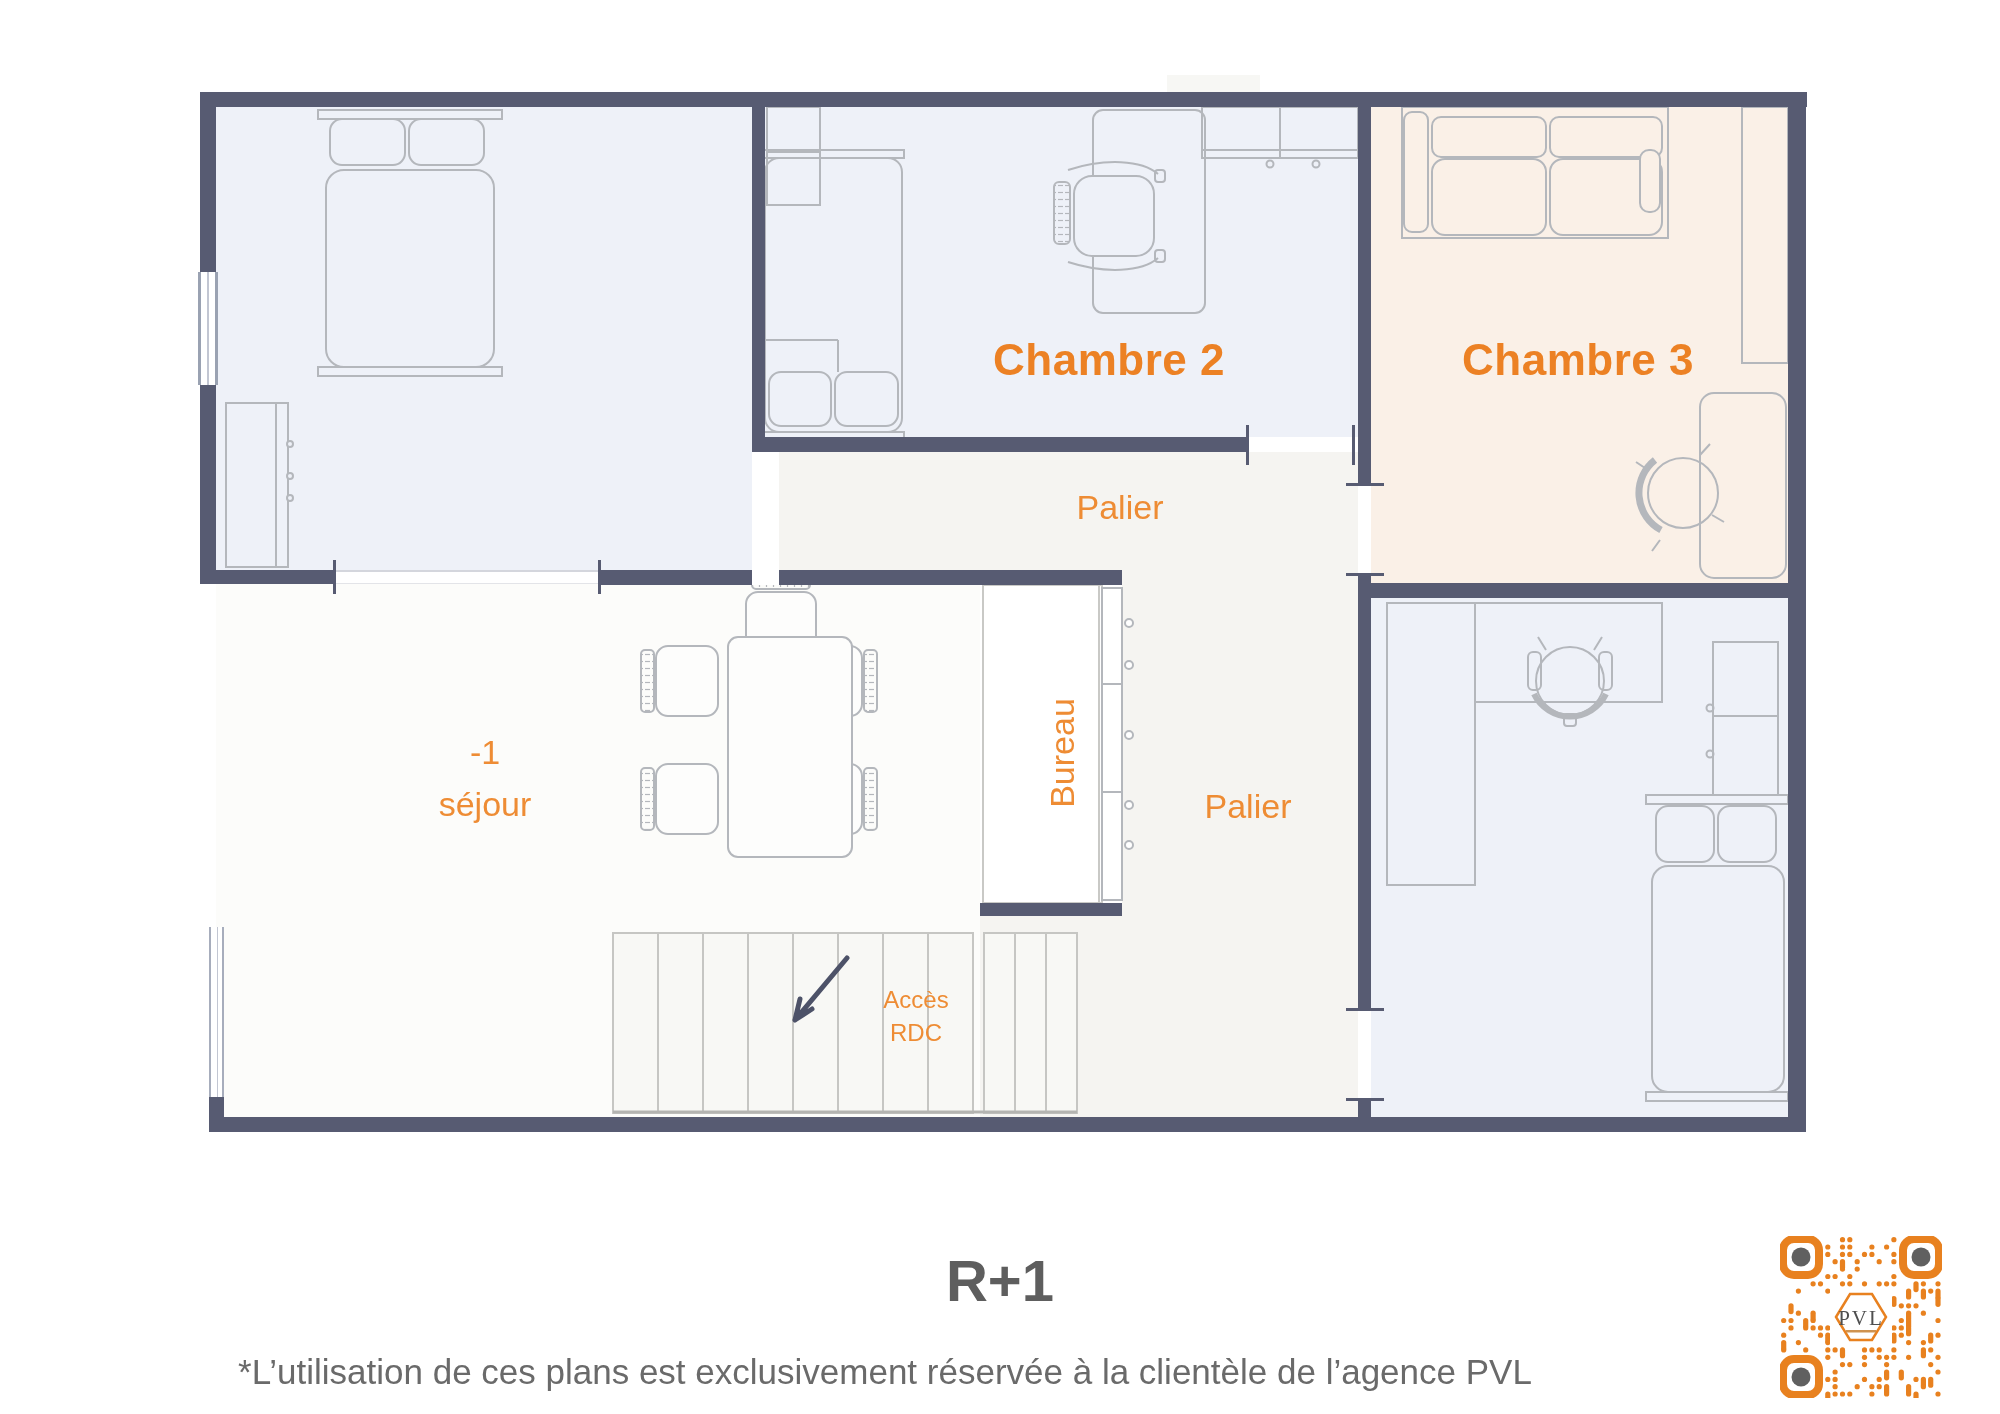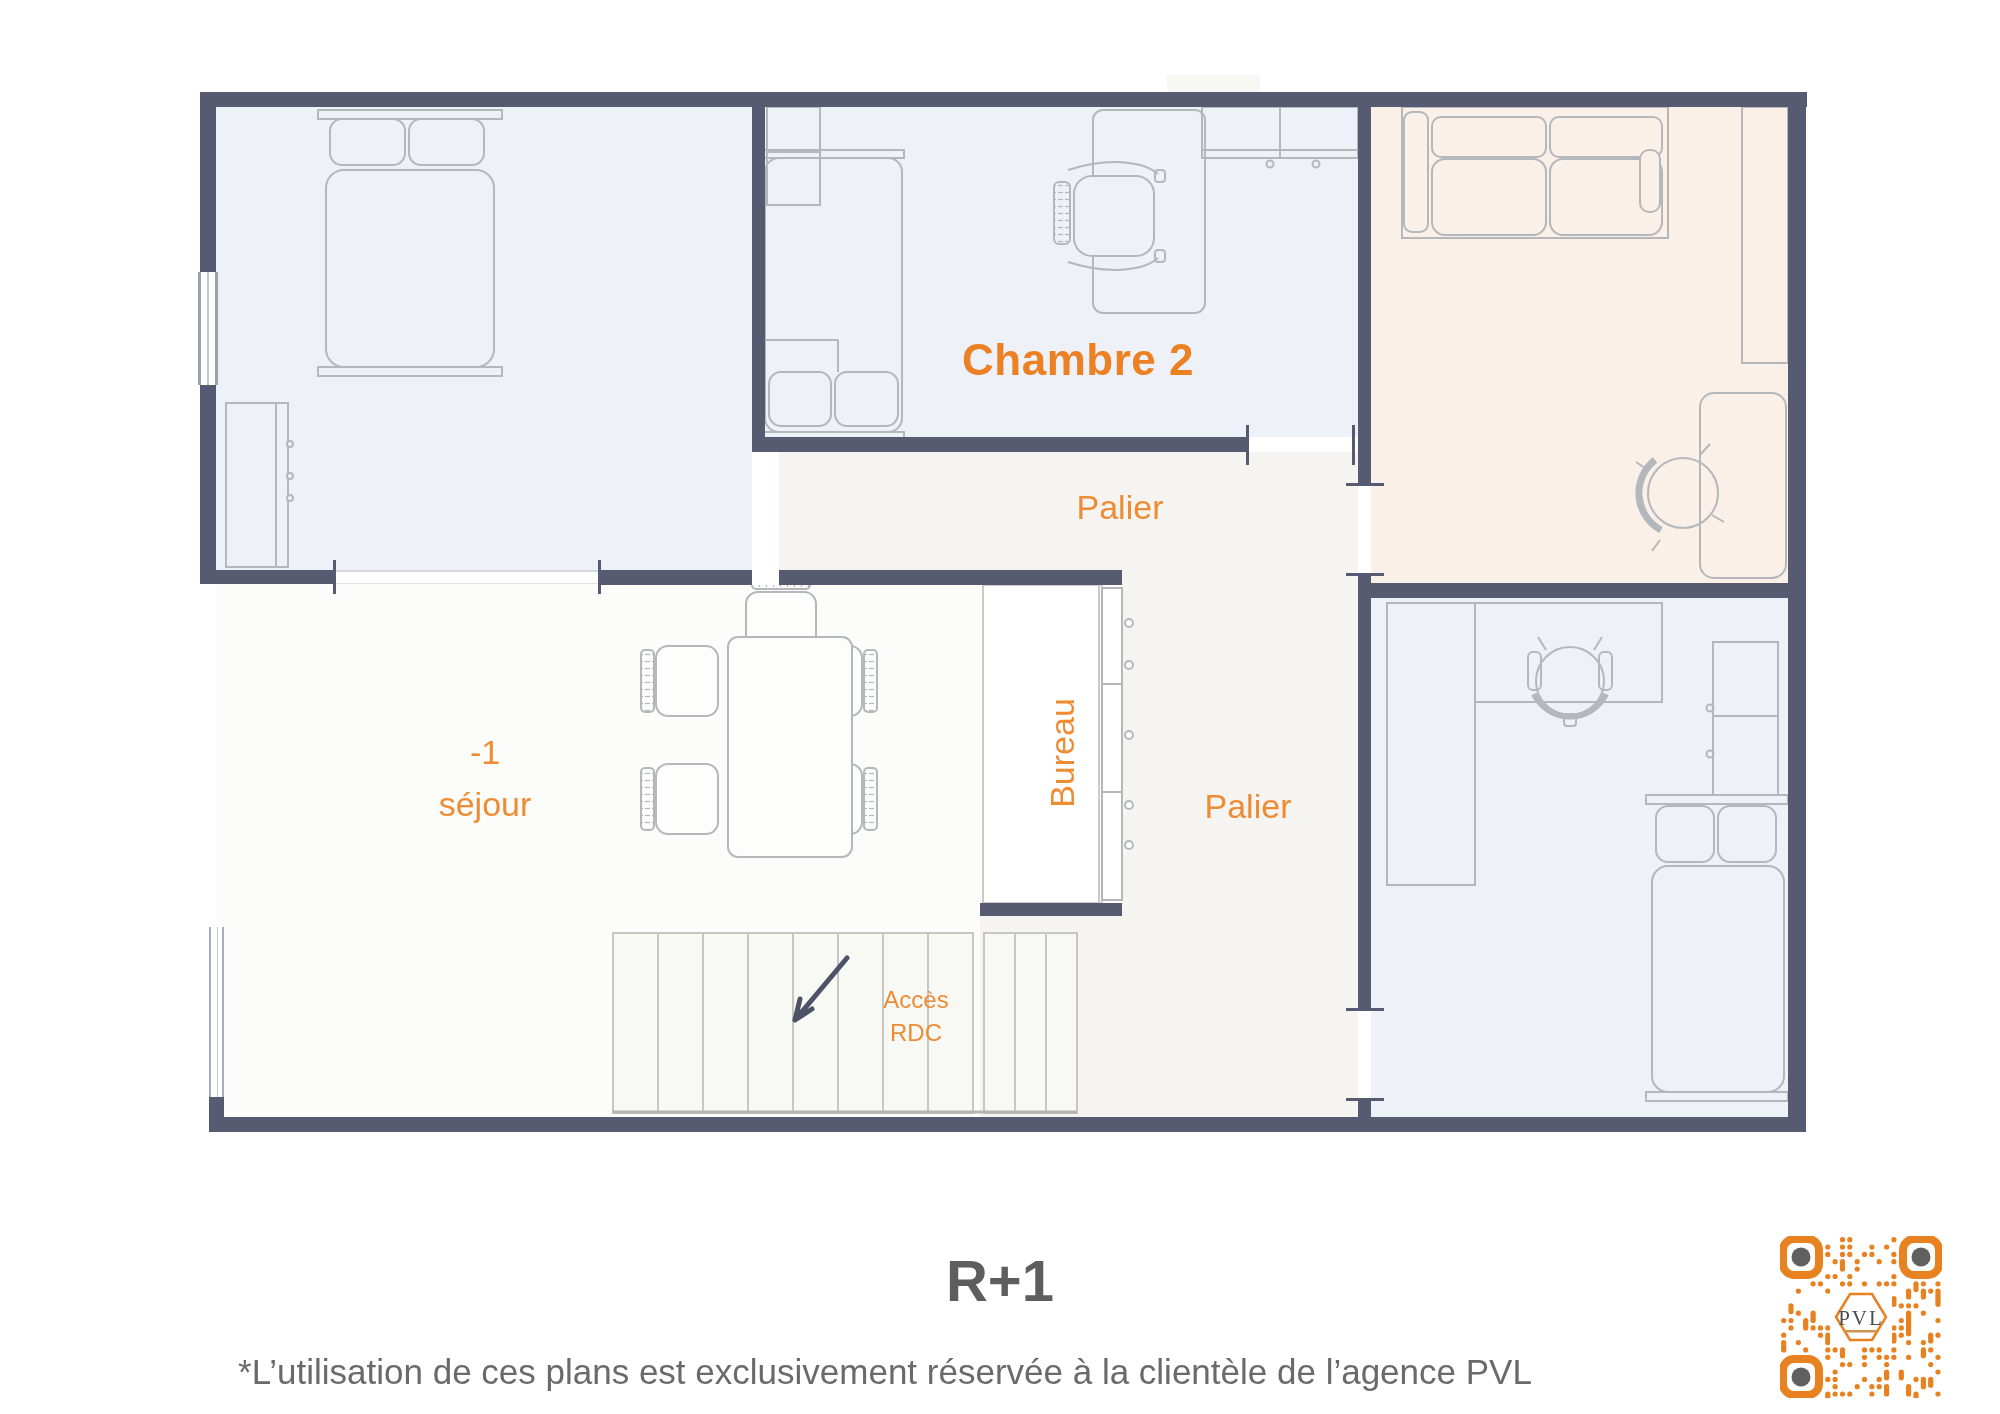--- a/index.html
+++ b/index.html
@@ -236,21 +236,22 @@
     <div class="post" style="left:1346px;top:573px;width:38px;height:3px;"></div>
     <div class="post" style="left:1346px;top:1008px;width:38px;height:3px;"></div>
     <div class="post" style="left:1346px;top:1098px;width:38px;height:3px;"></div>
 
     <div class="open" style="left:336px;top:570px;width:262px;height:11px;"></div>
     <div class="f f-white" style="left:752px;top:452px;width:27px;height:133px;"></div>
     <div class="win" style="left:198px;top:272px;width:14px;height:113px;"></div>
     <div class="rail" style="left:209px;top:927px;width:11px;height:170px;"></div>
   </div>
 
-  <div class="lbl bold" style="left:1078px;top:360px;">Chambre 2</div>
+  <div class="lbl bold" style="left:1109px;top:360px;">Chambre 2</div>
+  <div class="lbl bold" style="left:1578px;top:360px;">Chambre 3</div>
   <div class="lbl light" style="left:1120px;top:507px;">Palier</div>
   <div class="lbl light" style="left:1248px;top:806px;">Palier</div>
   <div class="lbl light bureau" style="left:1062px;top:753px;">Bureau</div>
   <div class="lbl light multi" style="left:485px;top:778px;">
     <span>-1</span>
     <span>séjour</span>
   </div>
   <div class="lbl light multi stairs-lbl" style="left:872px;top:1016px;margin-left:44px;">
     <span>Accès</span>
     <span>RDC</span>

